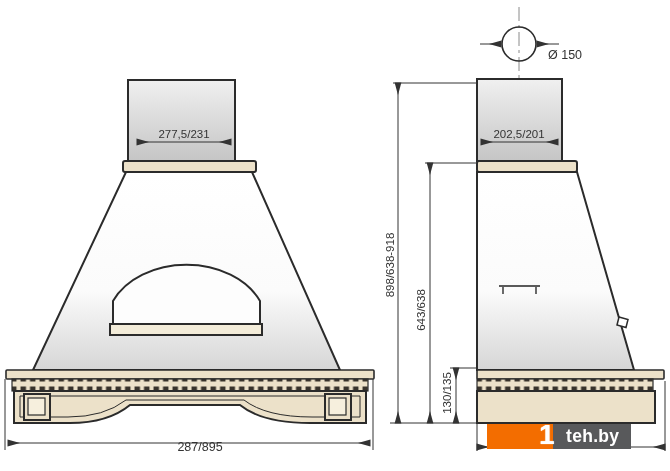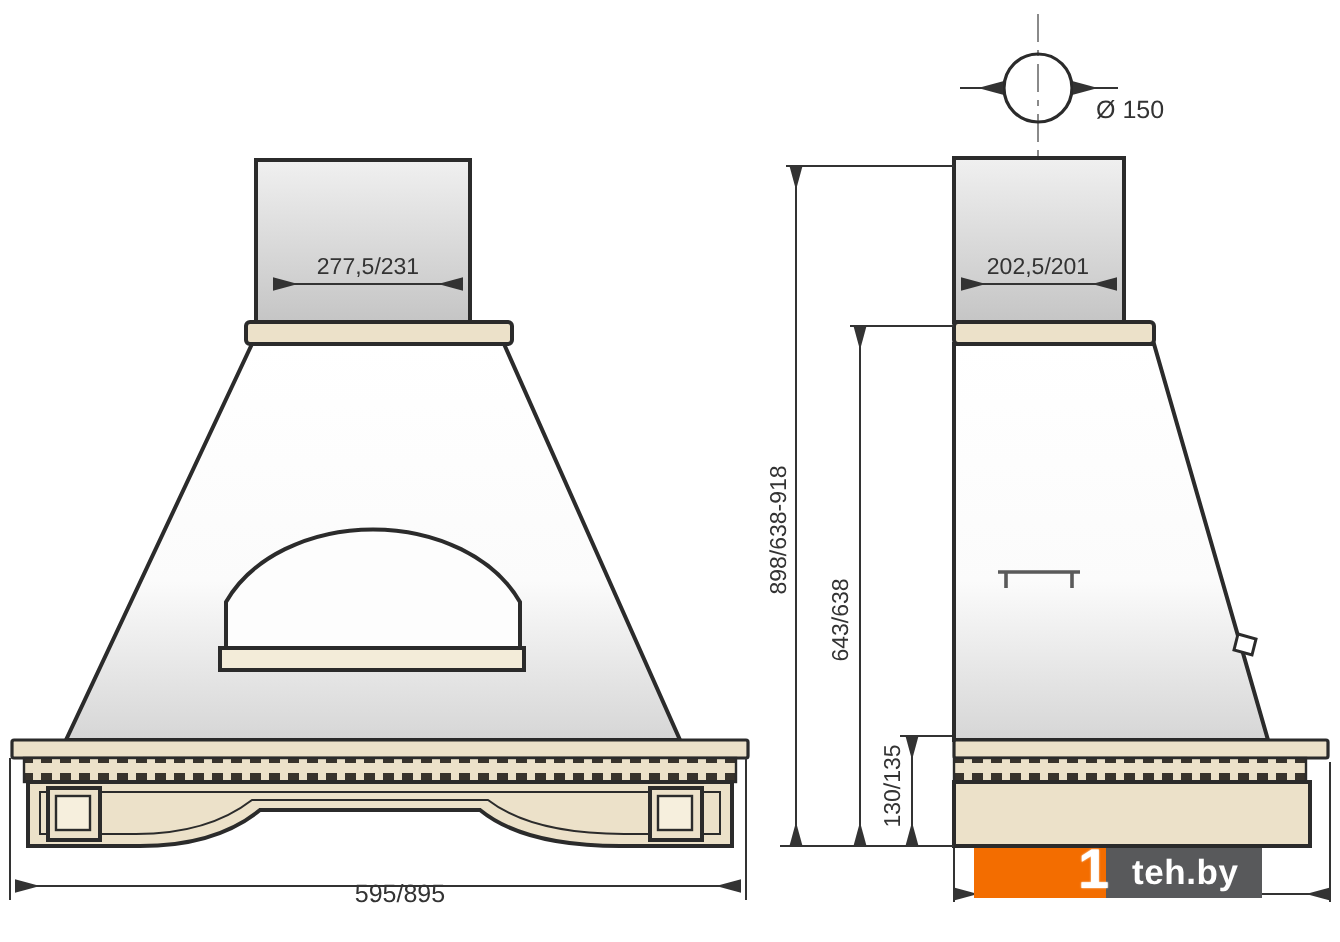--- a/index.html
+++ b/index.html
@@ -123,21 +123,21 @@
       <line x1="477" y1="447" x2="665" y2="447" marker-start="url(#arr)" marker-end="url(#arr)"></line>
     </g>
   </svg>
 
   <span class="dim center" style="left:184px;top:128px;text-align:right;">277,5/231</span>
 
   <span class="dim center" style="left:519px;top:128px;">202,5/201</span>
 
   <span class="dim big" style="left:548px;top:36px;">Ø 150</span>
 
-  <span class="dim center big" style="left:200px;top:428px;">595/895</span>
+  <span class="dim center big" style="left:200px;top:428px;">287/895</span>
 
   <span class="dim rot" style="left:390px;top:265px;">898/638-918</span>
 
   <span class="dim rot" style="left:421px;top:310px;">643/638</span>
 
   <span class="dim rot" style="left:447px;top:393px;">130/135</span>
 
   <div id="watermark">
     <div id="wm-orange"></div>
     <div id="wm-gray">

